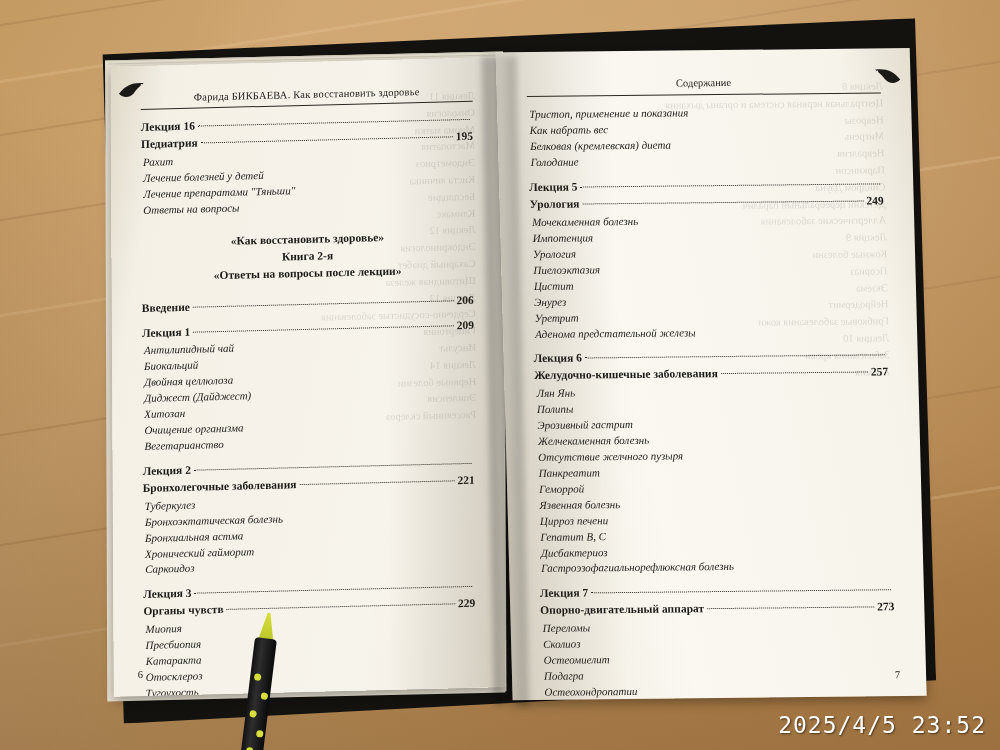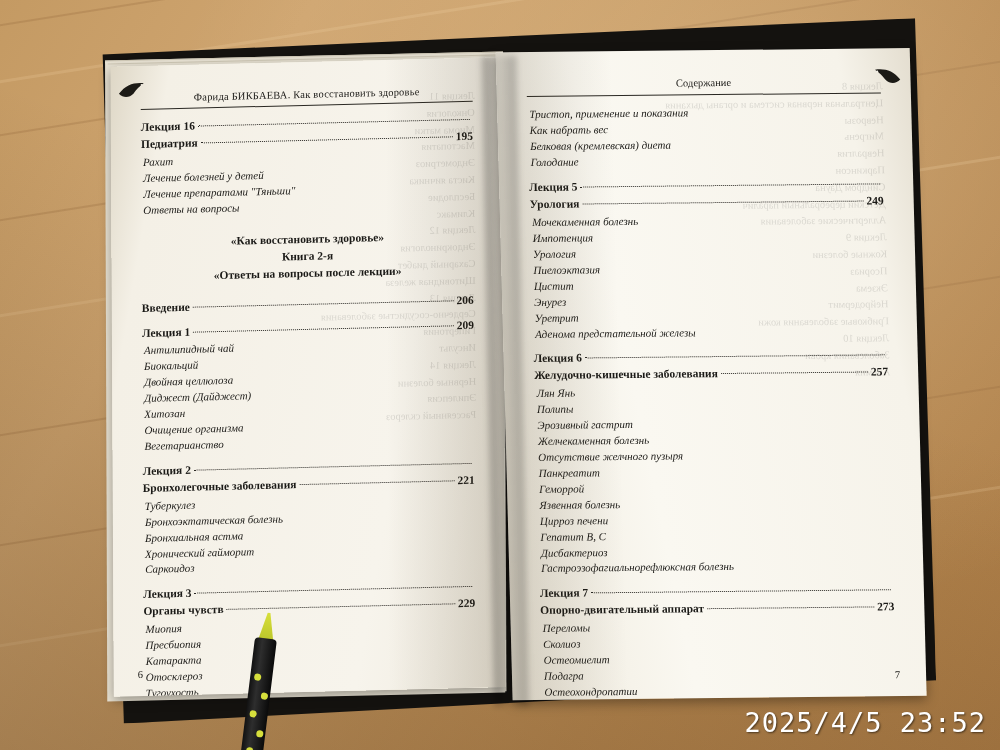--- a/index.html
+++ b/index.html
@@ -284,21 +284,21 @@
     background: #d6df3c;
   }
 
   
   #timestamp {
     position: absolute;
     right: 14px;
     bottom: 12px;
     color: #ffffff;
     font-family: "DejaVu Sans Mono", monospace;
-    font-size: 27px;
+    font-size: 23px;
     letter-spacing: 1px;
     text-shadow: 1px 1px 2px rgba(0,0,0,0.55);
   }
 </style>
 </head>
 <body>
 
 <div id="scene">
 
   <div class="grain" style="top:40px; transform:rotate(-9deg);"></div>

